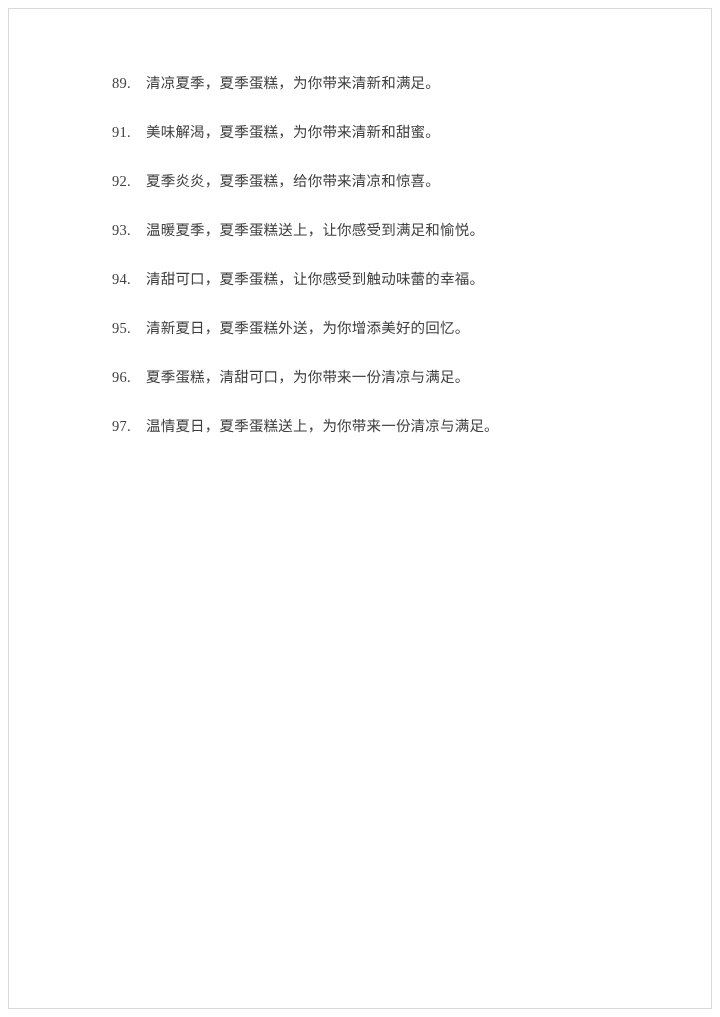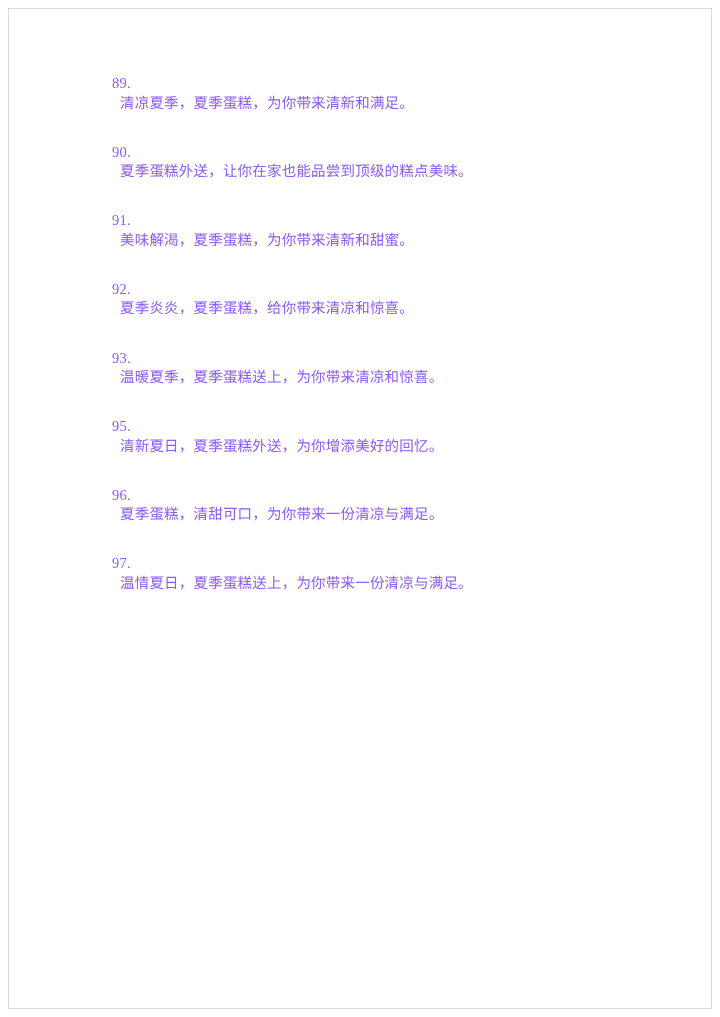--- a/index.html
+++ b/index.html
@@ -39,23 +39,22 @@
     list-style: none;
     margin: 0;
     padding: 0;
   }
   .list-item {
     display: flex;
     align-items: baseline;
     margin: 0 0 29.5px 0;
     font-size: 14.5px;
     line-height: 1.35;
-    color: #8b5cf6;
+    color: #404040;
     letter-spacing: 0.2px;
-    flex-direction: column;
   }
   .item-number {
     flex: 0 0 auto;
     min-width: 26px;
     text-align: left;
     white-space: nowrap;
   }
   .item-text {
     flex: 1 1 auto;
     padding-left: 8px;
@@ -66,34 +65,34 @@
 
 <div class="page">
   <div class="page-border"></div>
   <div class="content">
     <ol class="list">
       <li class="list-item">
         <span class="item-number">89.</span>
         <span class="item-text">清凉夏季，夏季蛋糕，为你带来清新和满足。</span>
       </li>
       <li class="list-item">
-        <span class="item-number">90.</span>
-        <span class="item-text">夏季蛋糕外送，让你在家也能品尝到顶级的糕点美味。</span>
-      </li>
-      <li class="list-item">
         <span class="item-number">91.</span>
         <span class="item-text">美味解渴，夏季蛋糕，为你带来清新和甜蜜。</span>
       </li>
       <li class="list-item">
         <span class="item-number">92.</span>
         <span class="item-text">夏季炎炎，夏季蛋糕，给你带来清凉和惊喜。</span>
       </li>
       <li class="list-item">
         <span class="item-number">93.</span>
-        <span class="item-text">温暖夏季，夏季蛋糕送上，为你带来清凉和惊喜。</span>
+        <span class="item-text">温暖夏季，夏季蛋糕送上，让你感受到满足和愉悦。</span>
+      </li>
+      <li class="list-item">
+        <span class="item-number">94.</span>
+        <span class="item-text">清甜可口，夏季蛋糕，让你感受到触动味蕾的幸福。</span>
       </li>
       <li class="list-item">
         <span class="item-number">95.</span>
         <span class="item-text">清新夏日，夏季蛋糕外送，为你增添美好的回忆。</span>
       </li>
       <li class="list-item">
         <span class="item-number">96.</span>
         <span class="item-text">夏季蛋糕，清甜可口，为你带来一份清凉与满足。</span>
       </li>
       <li class="list-item">

